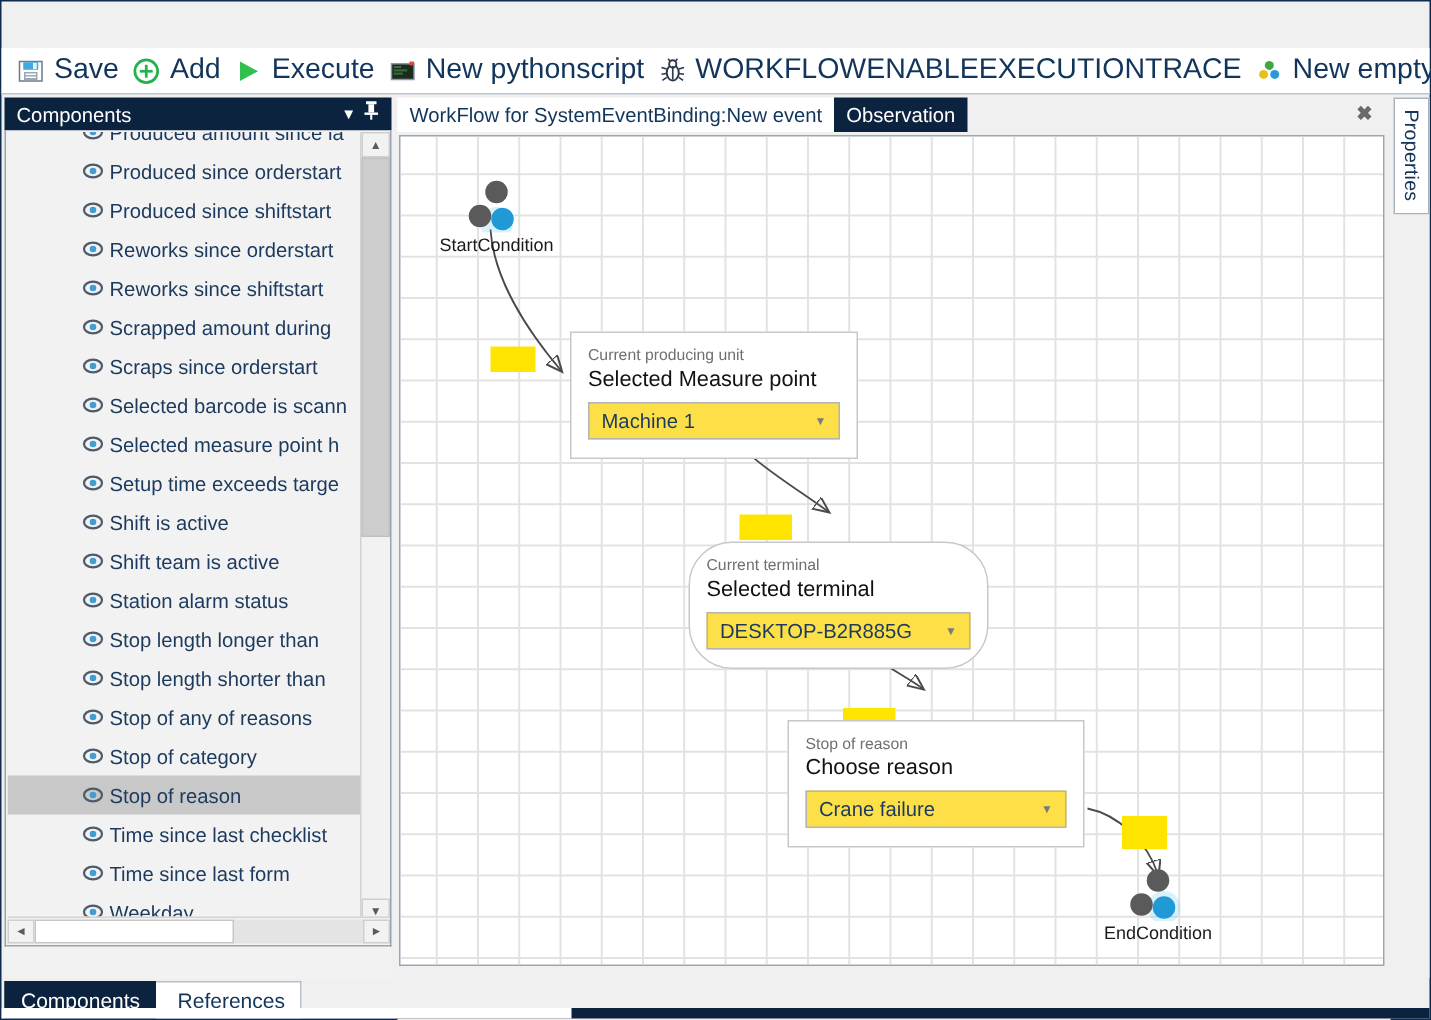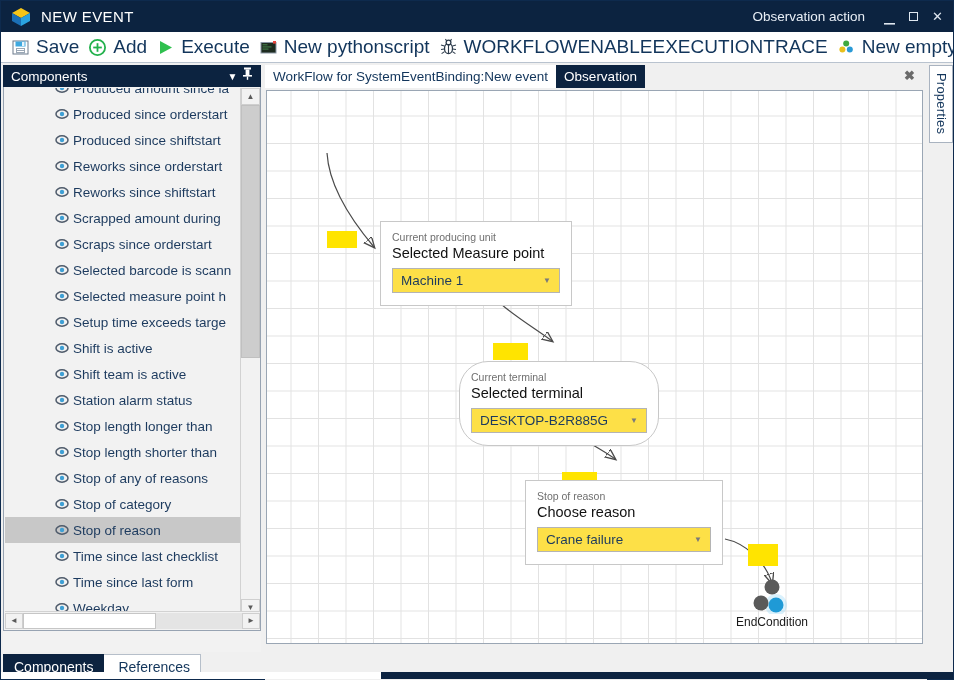--- a/index.html
+++ b/index.html
@@ -261,42 +261,20 @@
   .statusbar .seg {
     position: absolute; left: 0; top: 0; width: 380px; height: 7px;
     background: #ffffff;
   }
 </style>
 </head>
 <body>
 
 <div id="app">
 
-  <div class="titlebar">
-    <div class="app-logo">
-      <svg width="22" height="22" viewBox="0 0 22 22">
-        <polygon points="11,2 20,7 11,12 2,7" fill="#f5c518"></polygon>
-        <polygon points="2,7 11,12 11,20 2,15" fill="#1b6fb5"></polygon>
-        <polygon points="20,7 11,12 11,20 20,15" fill="#2aa3e0"></polygon>
-      </svg>
-    </div>
-    <div class="title-text">NEW EVENT</div>
-    <div class="title-right">
-      <div class="obs">Observation action</div>
-      <div class="winbtns">
-        <div class="winbtn min">
-          <svg width="11" height="3" viewBox="0 0 11 3">
-              <rect x="0" y="1" width="11" height="1.6" fill="#dfe7f0"></rect>
-            </svg>
-        </div>
-        <div class="winbtn max"><span></span></div>
-        <div class="winbtn cls">✕</div>
-      </div>
-    </div>
-  </div>
 
   <div class="toolbar">
 
     <div class="tb-item">
       <span class="ic">
         <svg width="19" height="19" viewBox="0 0 19 19">
           <rect x="1.5" y="2.5" width="16" height="14" fill="#6b7a8c"></rect>
           <rect x="2.5" y="3.5" width="14" height="12" fill="#ffffff"></rect>
           <rect x="4.5" y="3.5" width="10" height="5" fill="#3fa9e0"></rect>
           <rect x="11" y="4" width="2.5" height="4" fill="#e8f4fb"></rect>
@@ -634,20 +612,31 @@
         <path d="M 215,192 C 228,214 265,235 285,250" fill="none" stroke="#4a4a4a" stroke-width="1.2" marker-end="url(#ah)"></path>
         <path d="M 288,322 C 300,342 335,358 348,368" fill="none" stroke="#4a4a4a" stroke-width="1.2" marker-end="url(#ah)"></path>
         <path d="M 458,448 C 478,452 498,470 505,492" fill="none" stroke="#4a4a4a" stroke-width="1.2" marker-end="url(#ah)"></path>
       </svg>
 
       <div class="ymark" style="left:60px;  top:140px; width:30px; height:17px;"></div>
       <div class="ymark" style="left:226px; top:252px; width:35px; height:17px;"></div>
       <div class="ymark" style="left:295px; top:381px; width:35px; height:17px;"></div>
       <div class="ymark" style="left:481px; top:453px; width:30px; height:22px;"></div>
 
+      <div class="cnode" style="left:42px; top:28px;">
+        <div class="glyph">
+          <svg width="44" height="36" viewBox="0 0 44 36">
+            <circle cx="22" cy="30" r="11" fill="#55bdf0" opacity="0.22"></circle>
+            <circle cx="22" cy="9" r="7.5" fill="#5a5a5a"></circle>
+            <circle cx="11" cy="25" r="7.5" fill="#5a5a5a"></circle>
+            <circle cx="26" cy="27" r="7.5" fill="#1f9ad6"></circle>
+          </svg>
+        </div>
+        <div class="lbl">StartCondition</div>
+      </div>
 
       <div class="abox" style="left:113px; top:130px; width:192px;">
         <div class="sub">Current producing unit</div>
         <div class="ttl">Selected Measure point</div>
         <div class="ddl">
           <span class="val">Machine 1</span>
           <span class="caret">▼</span>
         </div>
       </div>
 

